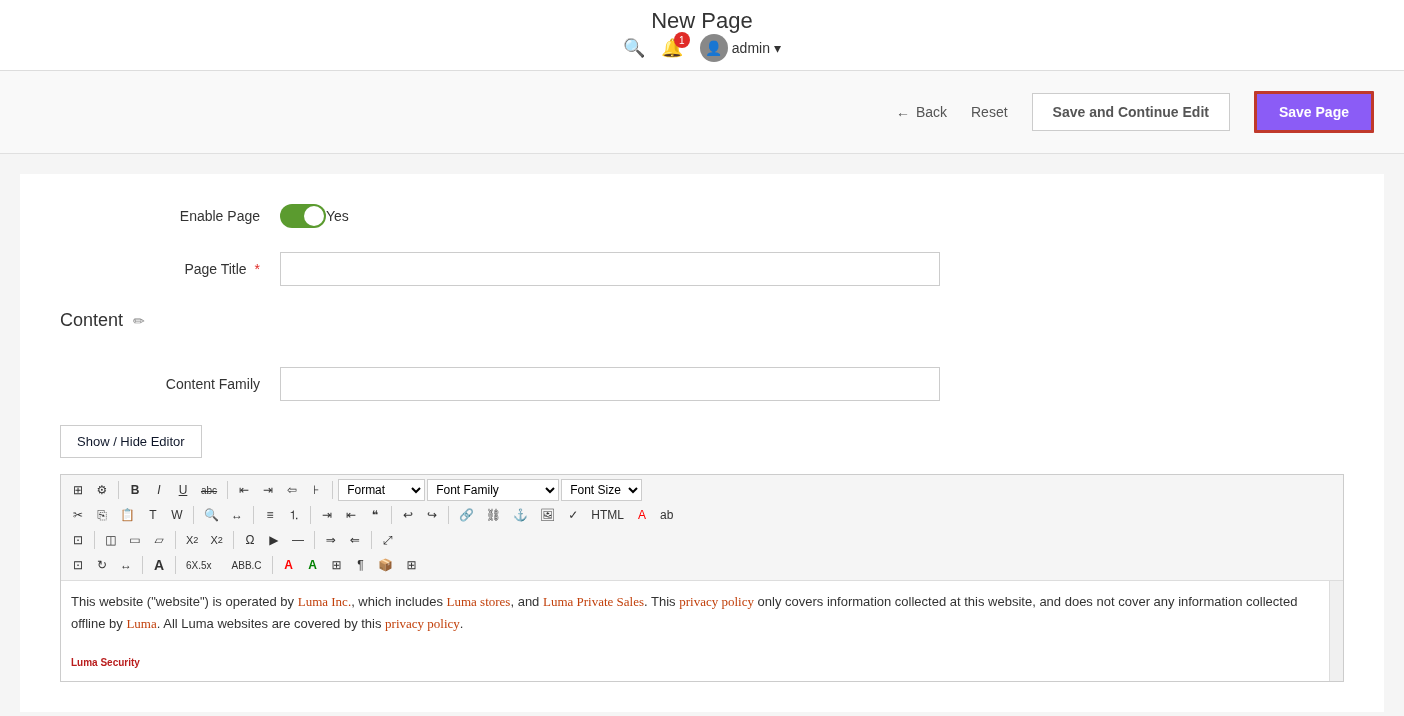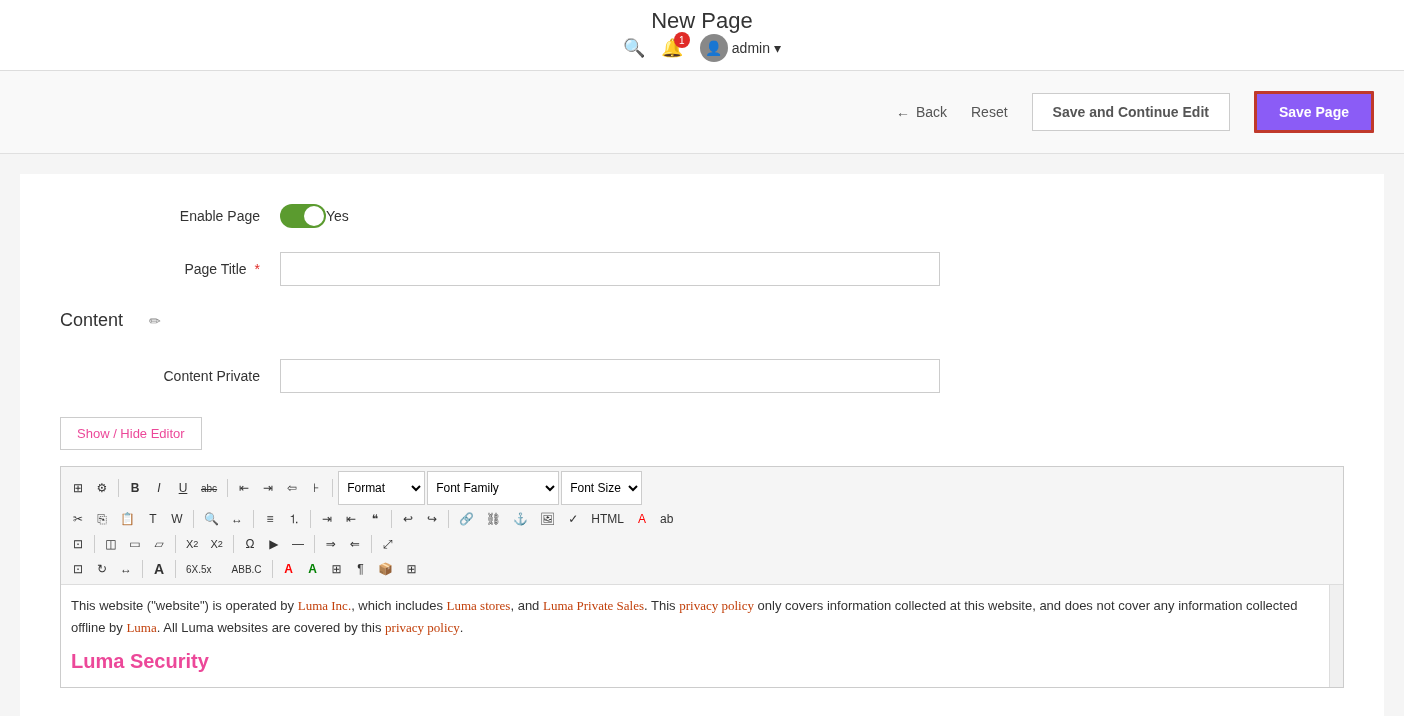--- a/index.html
+++ b/index.html
@@ -168,40 +168,40 @@
     }
     .toggle-label {
       font-size: 14px;
       color: #333;
     }
 
     
     .section-header {
       display: flex;
       align-items: center;
-      gap: 26px;
-      margin-bottom: 28px;
+      gap: 10px;
+      margin-bottom: 36px;
       margin-top: 10px;
     }
     .section-title {
       font-size: 18px;
       font-weight: 400;
       color: #333;
     }
     .edit-icon {
       color: #888;
       cursor: pointer;
       font-size: 14px;
     }
 
     
     .btn-show-editor {
       background: #fff;
       border: 1px solid #ccc;
-      color: #ec4899;
+      color: #0f172a;
       padding: 8px 16px;
       cursor: pointer;
       font-size: 13px;
       margin-bottom: 16px;
     }
 
     
     .editor-wrap {
       border: 1px solid #ccc;
       background: #fff;
@@ -233,21 +233,21 @@
       justify-content: center;
     }
     .tb-separator {
       width: 1px;
       height: 18px;
       background: #ccc;
       margin: 0 3px;
       display: inline-block;
     }
     .tb-select {
-      height: 34px;
+      height: 22px;
       font-size: 12px;
       border: 1px solid #ccc;
       background: #fff;
       padding: 0 4px;
       cursor: pointer;
     }
     .tb-bold { font-weight: bold; }
     .tb-italic { font-style: italic; }
     .tb-underline { text-decoration: underline; }
 
@@ -273,24 +273,24 @@
     .editor-content-inner {
       padding-right: 20px;
     }
     .editor-text {
       font-size: 13px;
       color: #333;
       line-height: 1.7;
     }
     .editor-text a { color: #c2410c; text-decoration: none; font-family: Liberation Serif, serif; }
     .editor-heading {
-      font-size: 20px;
+      font-size: 10px;
       font-weight: bold;
-      margin-top: 6px;
-      color: #ec4899;
+      margin-top: 20px;
+      color: #b91c1c;
     }
   </style>
 </head>
 <body>
 
 <div class="top-bar">
   <span class="top-bar-title">New Page</span>
   <div class="top-bar-right">
     <span class="top-bar-icon">🔍</span>
     <div class="notification-bell">
@@ -337,21 +337,21 @@
   </div>
 
   
   <div class="section-header">
     <span class="section-title">Content</span>
     <span class="edit-icon">✏</span>
   </div>
 
   
   <div class="form-row">
-    <label class="form-label">Content Private</label>
+    <label class="form-label">Content Family</label>
     <input class="form-input" type="text" placeholder="" style="">
   </div>
 
   
   <button class="btn-show-editor">Show / Hide Editor</button>
 
   
   <div class="editor-wrap">
 
     <div class="editor-toolbar">

